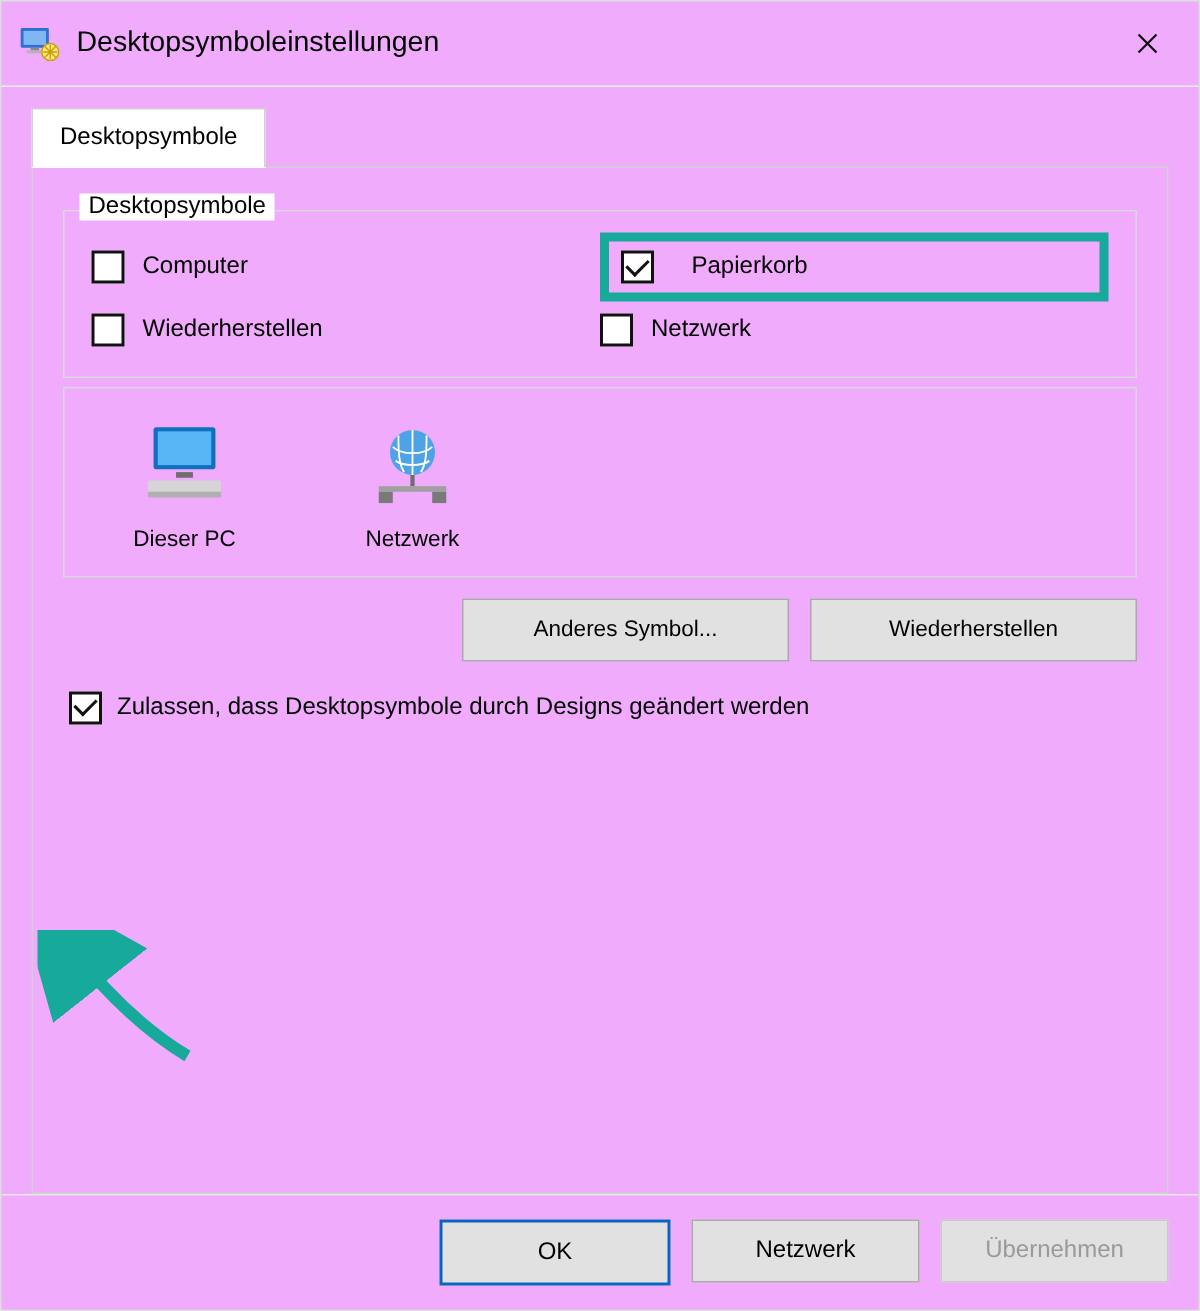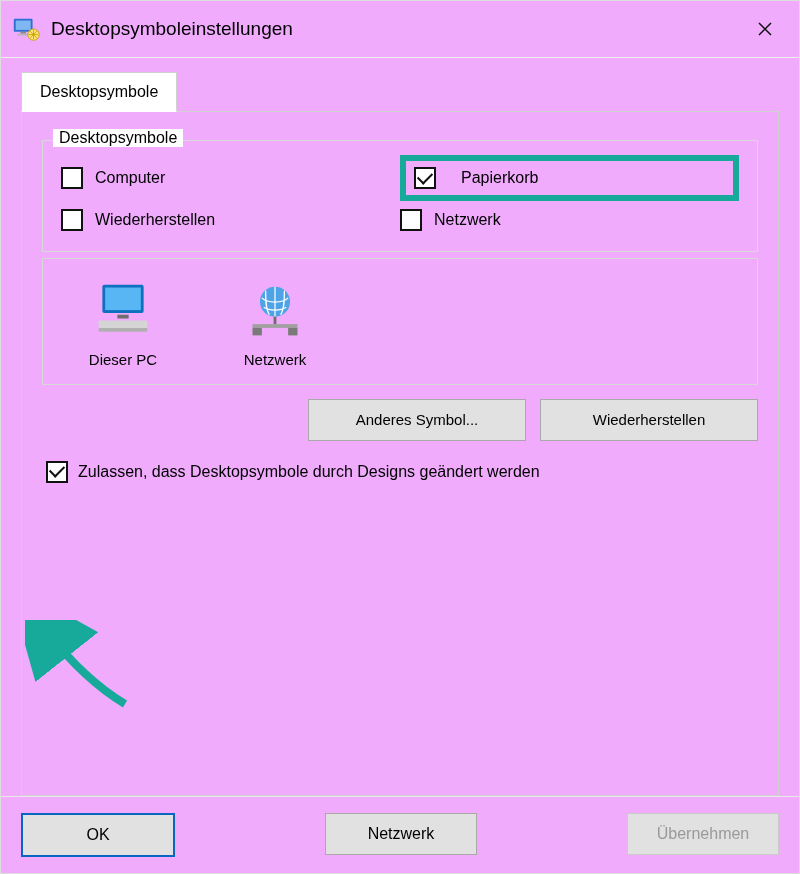--- a/index.html
+++ b/index.html
@@ -20,21 +20,21 @@
   .chk.checked::after{content:"";display:block;width:12px;height:7px;border-left:2px solid #111;border-bottom:2px solid #111;transform:rotate(-45deg);margin-top:-4px}
   .chk-label{font-size:16px}
   .highlight-box{border:6px solid #17a99a;display:flex;align-items:center;padding:6px 40px 6px 8px;gap:25px}
   .icon-area{border:1px solid #d8d8d8;margin-top:6px;padding:20px 10px 14px 16px}
   .icon-grid{display:flex;flex-wrap:wrap;gap:10px 24px}
   .icon-item{width:128px;display:flex;flex-direction:column;align-items:center;text-align:center;font-size:15px;line-height:1.25}
   .icon-img{width:64px;height:64px;display:flex;align-items:center;justify-content:center;margin-bottom:8px}
   .btn-row{display:flex;justify-content:flex-end;gap:14px;margin-top:14px}
   .btn{min-width:170px;height:40px;border:1px solid #a9a9a9;background:#e1e1e1;font-size:15px;display:inline-flex;align-items:center;justify-content:center;padding:0 23px;cursor:pointer}
   .allow-row{display:flex;align-items:center;gap:10px;margin:20px 0 16px 4px}
-  .footer{display:flex;justify-content:space-between;gap:14px;padding:16px 20px;border-top:1px solid #e8e8e8}
+  .footer{display:flex;justify-content:flex-end;gap:14px;padding:16px 20px;border-top:1px solid #e8e8e8}
   .fbtn{min-width:150px;height:40px;border:1px solid #a9a9a9;background:#e1e1e1;font-size:16px;display:inline-flex;align-items:center;justify-content:center;cursor:pointer}
   .fbtn.primary{border:2px solid #0a64c2;background:#e1e1e1}
   .fbtn.disabled{color:#9a9a9a;border-color:#c9c9c9;cursor:default}
   .arrow{position:absolute;left:24px;bottom:86px;width:110px;height:90px;pointer-events:none}
 </style>
 </head>
 <body>
 
 <div class="window">
 

